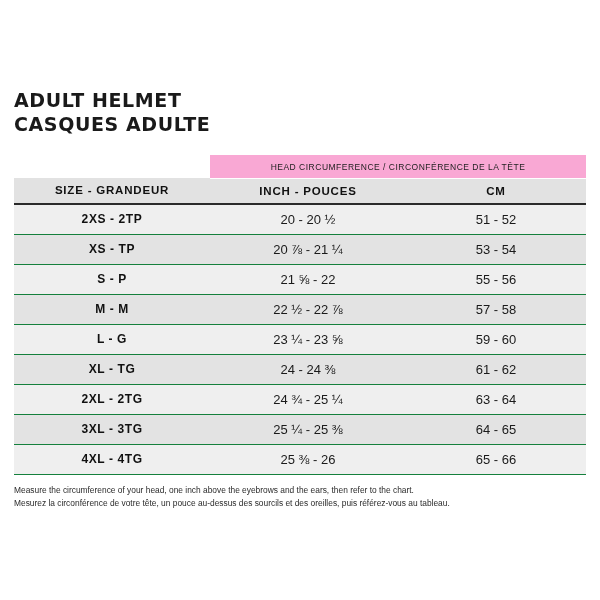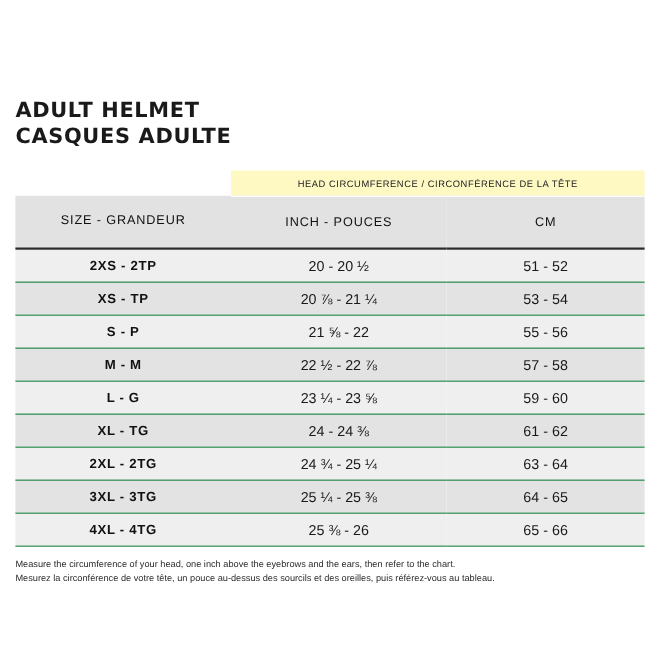--- a/index.html
+++ b/index.html
@@ -40,36 +40,36 @@
   }
   table.size-chart col.c1 { width: 196px; }
   table.size-chart col.c2 { width: 196px; }
   table.size-chart col.c3 { width: 180px; }
 
   .spanhead-empty {
     border: none;
     background: #ffffff;
   }
   .spanhead {
-    background: #fef9c3;
+    background: #f9a8d4;
     text-align: center;
     font-size: 8.5px;
     letter-spacing: 0.5px;
     padding: 7px 4px 6px 4px;
     color: #222;
     border-bottom: 1px solid #ffffff;
     text-transform: uppercase;
   }
   .colhead {
     background: #e2e2e2;
     text-align: center;
-    font-weight: normal;
+    font-weight: bold;
     font-size: 11.5px;
     letter-spacing: 0.8px;
-    padding: 17px 4px;
+    padding: 6px 4px;
     color: #111;
     border-bottom: 2px solid #2a2a2a;
     text-transform: uppercase;
   }
   tbody tr td {
     text-align: center;
     padding: 7px 9px;
     border-bottom: 1px solid #15803d;
   }
   tbody tr.odd td { background: #efefef; }

